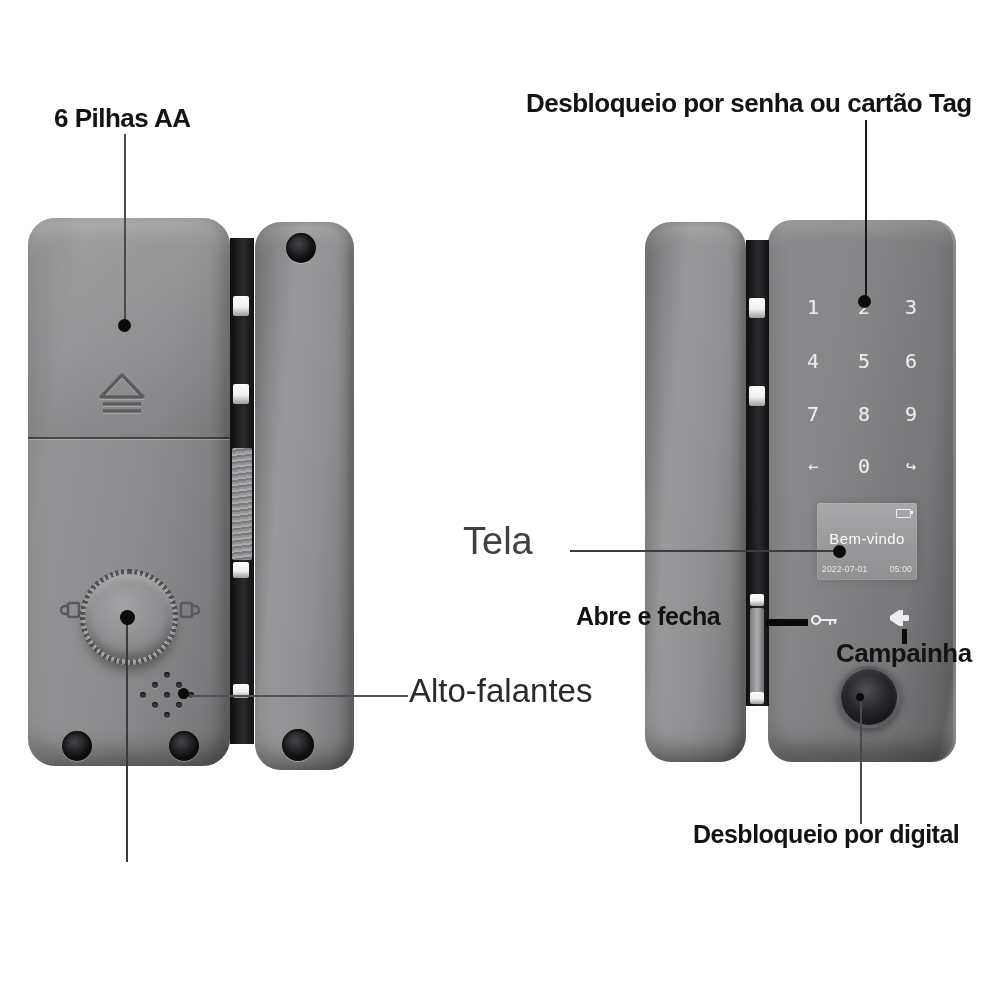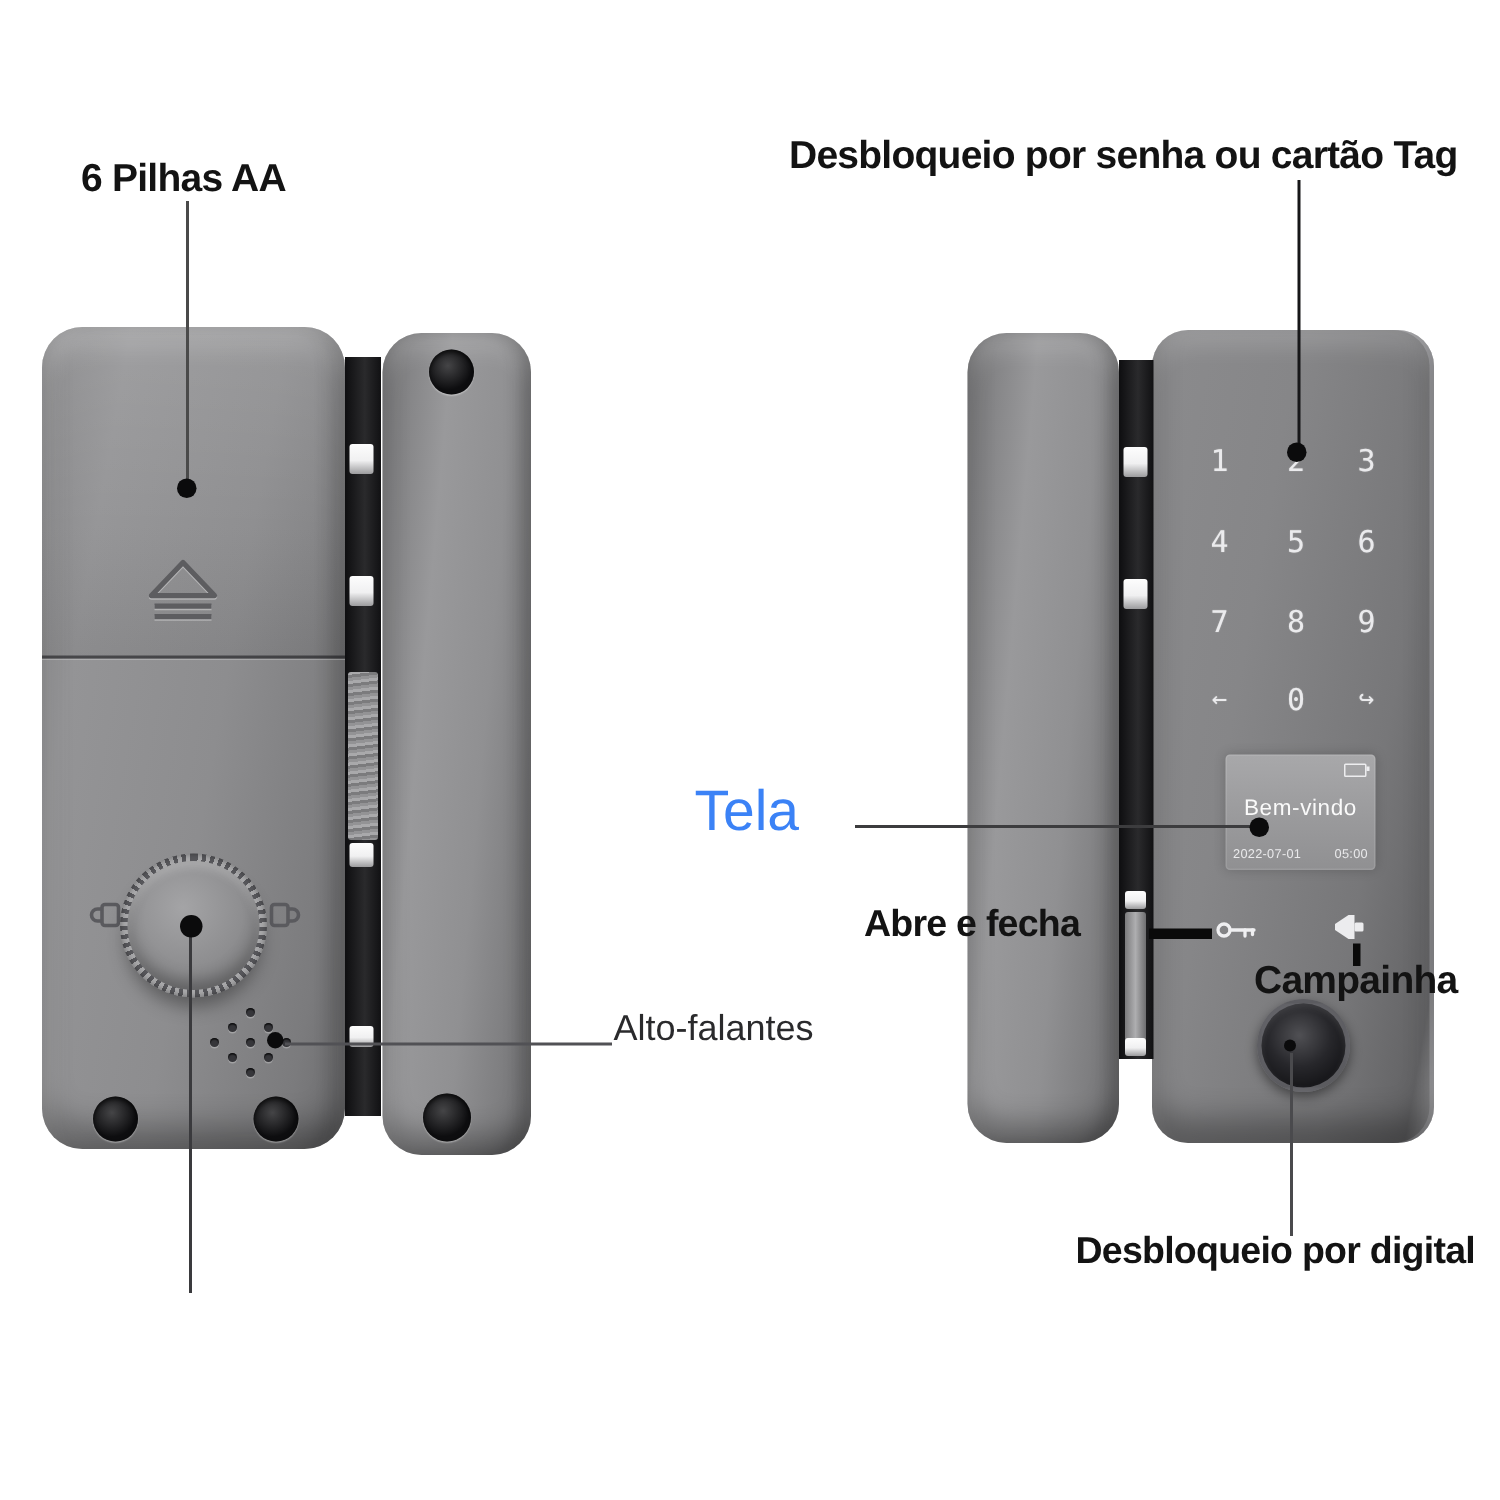--- a/index.html
+++ b/index.html
@@ -1,21 +1,21 @@
 <!DOCTYPE html>
 <html><head>
 <meta charset="utf-8">
 <style>
   html,body{margin:0;padding:0;background:#ffffff;}
   .stage{position:relative;width:1000px;height:1000px;background:#ffffff;overflow:hidden;
          font-family:"Liberation Sans","DejaVu Sans",sans-serif;}
 
   
   .lbl{position:absolute;color:#131313;font-weight:700;font-size:26px;letter-spacing:-0.5px;white-space:nowrap;}
-  .lbl-light{position:absolute;font-weight:400;color:#3b82f6;white-space:nowrap;}
+  .lbl-light{position:absolute;font-weight:400;color:#404040;white-space:nowrap;}
 
   
   .pline{position:absolute;background:#3f3f42;z-index:40;}
   .pdot{position:absolute;background:#0b0b0c;border-radius:50%;z-index:41;}
 
   
   .unit{position:absolute;border-radius:27px;
         background:linear-gradient(100deg,#848486 0%,#949496 20%,#8d8d8f 55%,#7b7b7d 86%,#6b6b6d 100%);
         box-shadow:inset 0 14px 16px rgba(255,255,255,0.16),
                    inset 0 -16px 20px rgba(0,0,0,0.30),
@@ -210,22 +210,22 @@
     </svg>
   </div>
 
   <div class="fp"></div>
 
   <div class="lbl" style="left:54px;top:103px;">6 Pilhas AA</div>
   <div class="lbl" style="left:526px;top:88px;">Desbloqueio por senha ou cartão Tag</div>
   <div class="lbl-light" style="left:463px;top:520px;font-size:38px;">Tela</div>
   <div class="lbl" style="left:836px;top:638px;z-index:42;">Campainha</div>
   <div class="lbl" style="left:576px;top:602px;font-size:25px;">Abre e fecha</div>
-  <div class="lbl-light" style="left:409px;top:672px;font-size:24px;color:#2a2a2c;">Alto-falantes</div>
-  <div class="lbl" style="left:693px;top:820px;font-size:25px;margin-left:24px;">Desbloqueio por digital</div>
+  <div class="lbl-light" style="left:409px;top:672px;font-size:33px;color:#2a2a2c;">Alto-falantes</div>
+  <div class="lbl" style="left:693px;top:820px;font-size:25px;">Desbloqueio por digital</div>
 
   <div class="pline" style="left:124px;top:134px;width:2px;height:192px;background:#4a4a4a;"></div>
   <div class="pline" style="left:865px;top:120px;width:2px;height:178px;background:#161618;"></div>
   <div class="pline" style="left:570px;top:550px;width:266px;height:2px;background:#3c3c3e;"></div>
   <div class="pline" style="left:766px;top:619px;width:42px;height:7px;background:#0a0a0a;"></div>
   <div class="pline" style="left:190px;top:695px;width:218px;height:2px;background:#515155;"></div>
   <div class="pline" style="left:126px;top:622px;width:2px;height:240px;background:#3a3a3d;"></div>
   <div class="pline" style="left:860px;top:702px;width:2px;height:122px;background:#4a4a4d;"></div>
   <div class="dash" style="left:902px;top:629px;width:5px;height:15px;"></div>
 

